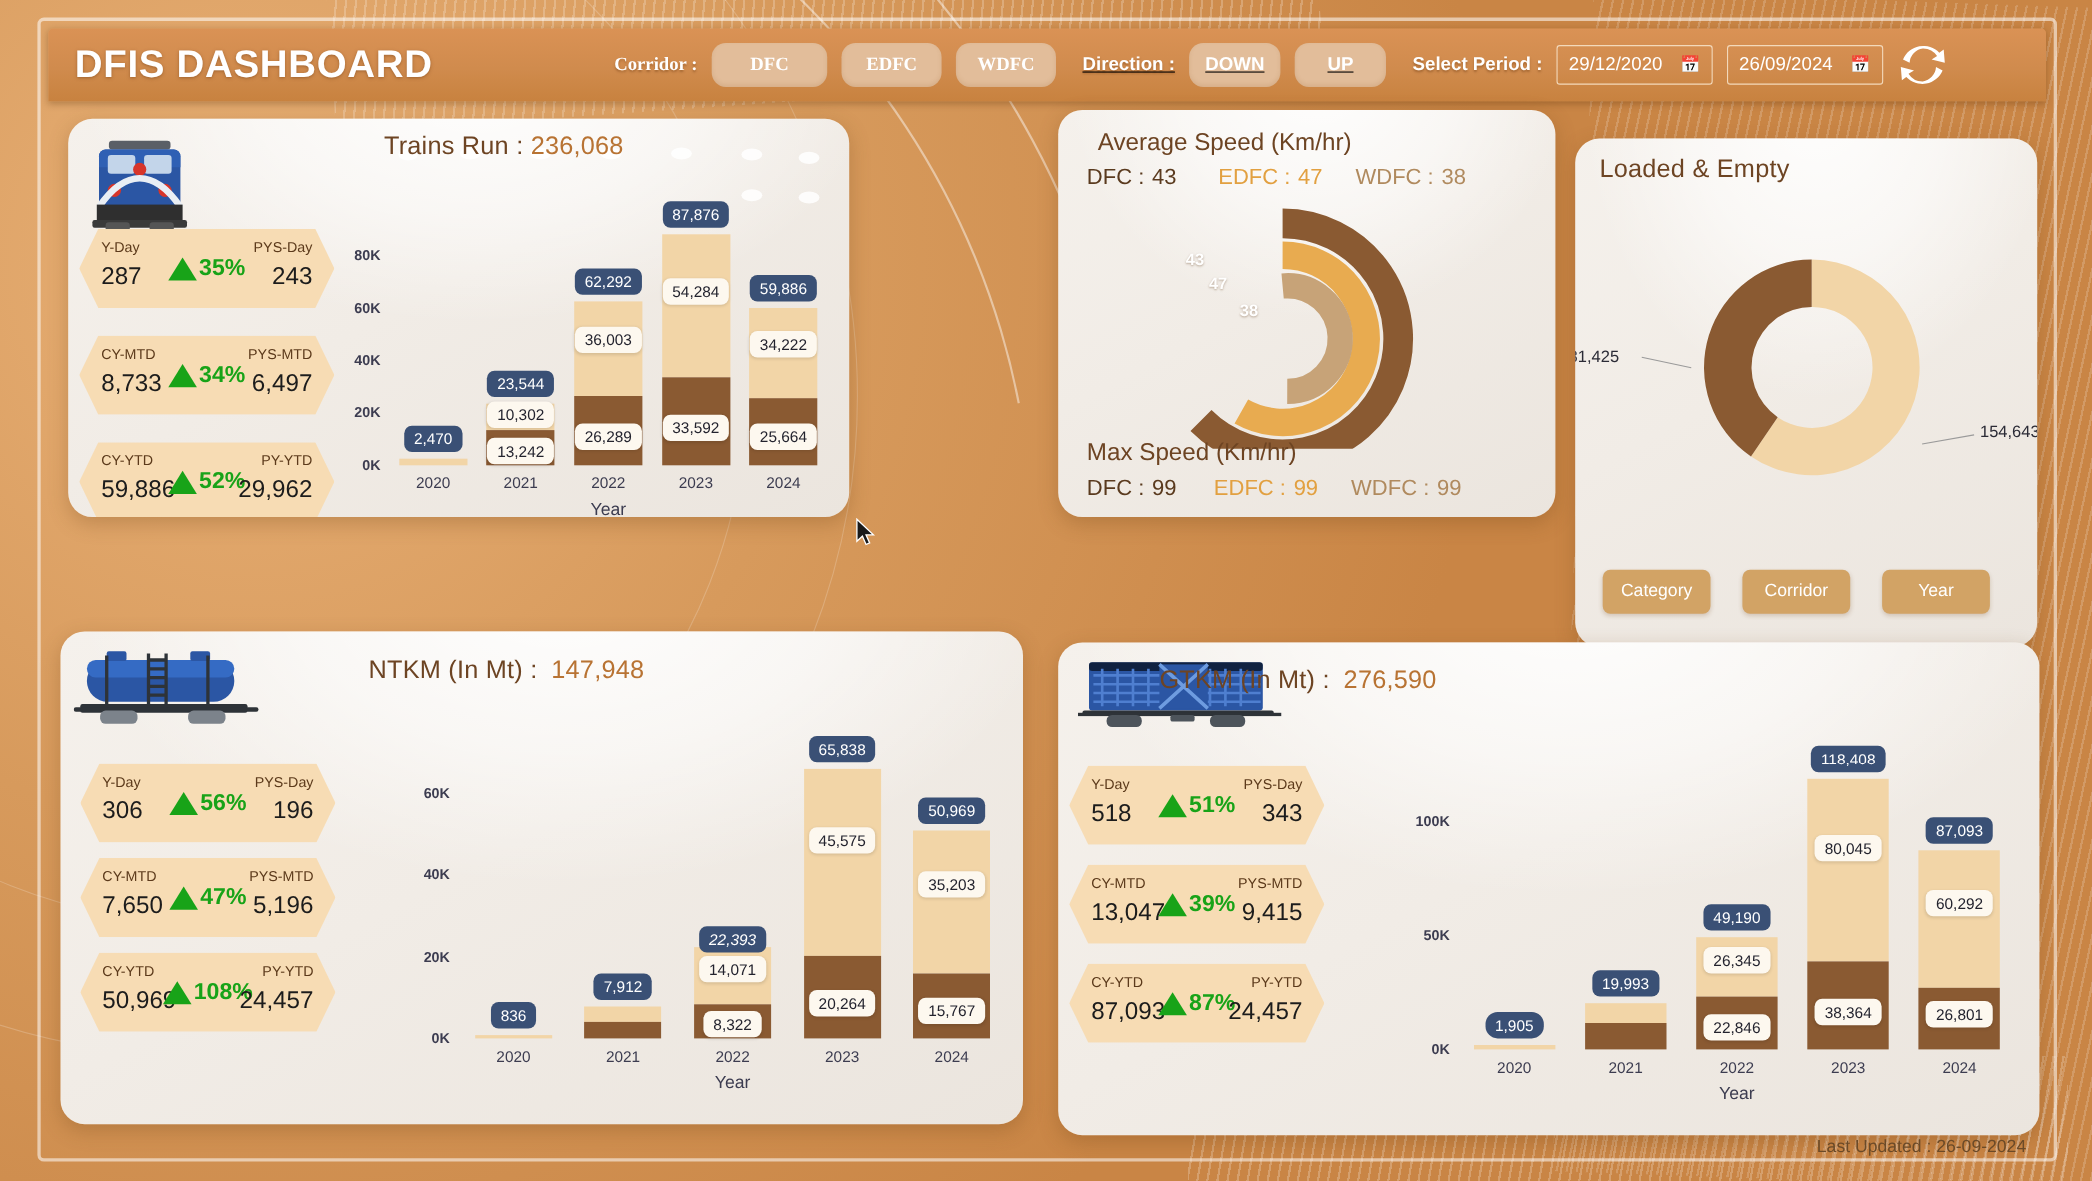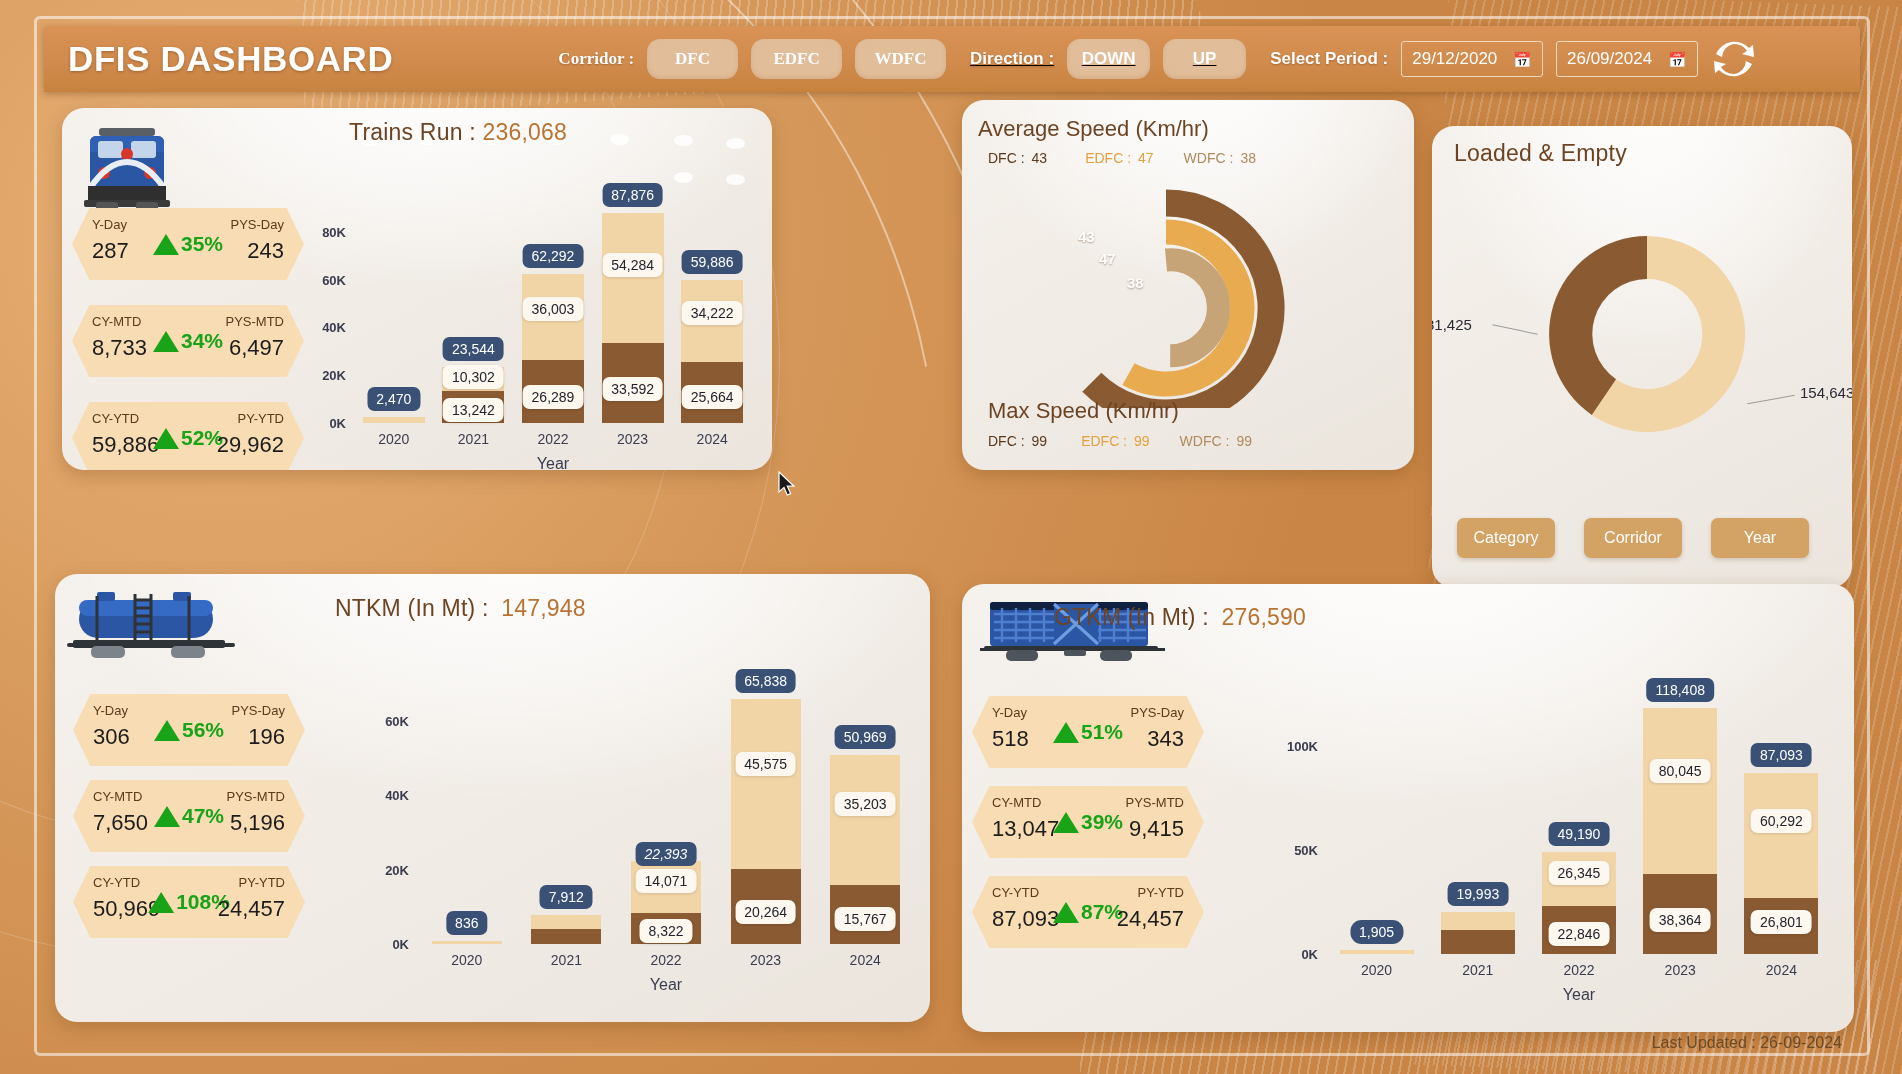--- a/index.html
+++ b/index.html
@@ -138,21 +138,21 @@
     font-size:14px; color:#3c3c50; white-space:nowrap;
   }
   .axis-title {
     position:absolute; left:50%; transform:translateX(-50%);
     font-size:16px; color:#3c3c50; white-space:nowrap;
   }
 
   
   .sp-head { position:absolute; white-space:nowrap; font-size:22px; color:#6d4423; }
   .sp-row { position:absolute; display:flex; align-items:baseline; white-space:nowrap; }
-  .sp-row span { font-size:14px; }
+  .sp-row span { font-size:20px; }
   .sp-dfc { color:#5a3a1e; } .sp-edfc { color:#e2a040; } .sp-wdfc { color:#b08a5e; }
   .gauge-num {
     position:absolute; color:#fff; font-size:15px; font-weight:bold;
     text-shadow:0 1px 2px rgba(90,50,15,.4);
   }
 
   
   .leader { position:absolute; background:#9a9a9a; height:1px; }
   .donut-lab { position:absolute; font-size:15px; color:#2b2b36; white-space:nowrap; }
   .cat-btn {
@@ -183,21 +183,21 @@
   <div class="bg-swoosh" style="left:-560px;top:-300px;width:1600px;height:1500px;transform:rotate(24deg);"></div>
   <div class="bg-swoosh" style="left:-460px;top:-200px;width:1400px;height:1400px;transform:rotate(34deg);"></div>
 </div>
 <div id="frame"></div>
 
 <div id="header">
   <div id="title">DFIS DASHBOARD</div>
 
   <div style="display:flex;align-items:center;gap:13px;margin-left:165px;font-family:Liberation Serif, serif;">
     <div class="hdr-label">Corridor :</div>
-    <div class="pill" style="width:91px;">DFC</div>
+    <div class="pill" style="width:105px;">DFC</div>
     <div class="pill" style="width:91px;">EDFC</div>
     <div class="pill" style="width:91px;">WDFC</div>
   </div>
 
   <div style="display:flex;align-items:center;gap:13px;margin-left:24px;text-decoration:underline;">
     <div class="hdr-label">Direction :</div>
     <div class="pill" style="width:83px;">DOWN</div>
     <div class="pill" style="width:83px;">UP</div>
   </div>
 
@@ -327,21 +327,21 @@
       <div class="seg-badge" style="left: 410.2px; top: 104.64px;">34,222</div>
       <div class="seg-badge" style="left: 410.2px; top: 189.25px;">25,664</div>
       <div class="x-lab" style="left: 410.2px; top: 223px;">2024</div>
       <div class="axis-title" style="left: 251px; top: 247px;">Year</div>
     </div>
 </div>
 
 <div class="card" style="left:962px;top:100px;width:452px;height:370px;">
   <div class="card-sheen"></div>
 
-  <div class="sp-head" style="left:16px;top:16px;">Average Speed (Km/hr)</div>
+  <div class="sp-head" style="left:36px;top:16px;">Average Speed (Km/hr)</div>
   <div class="sp-row" style="left:26px;top:50px;">
     <span class="sp-dfc">DFC :</span>
     <span class="sp-dfc" style="margin-left:7px;">43</span>
     <span class="sp-edfc" style="margin-left:38px;">EDFC :</span>
     <span class="sp-edfc" style="margin-left:7px;">47</span>
     <span class="sp-wdfc" style="margin-left:30px;">WDFC :</span>
     <span class="sp-wdfc" style="margin-left:7px;">38</span>
   </div>
 
   <svg style="position:absolute;left:82px;top:86px;" width="245" height="222" viewBox="0 0 245 222">

